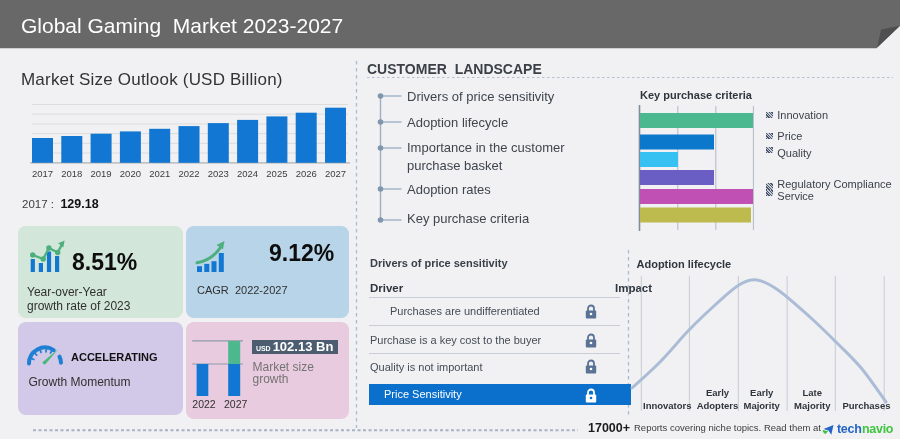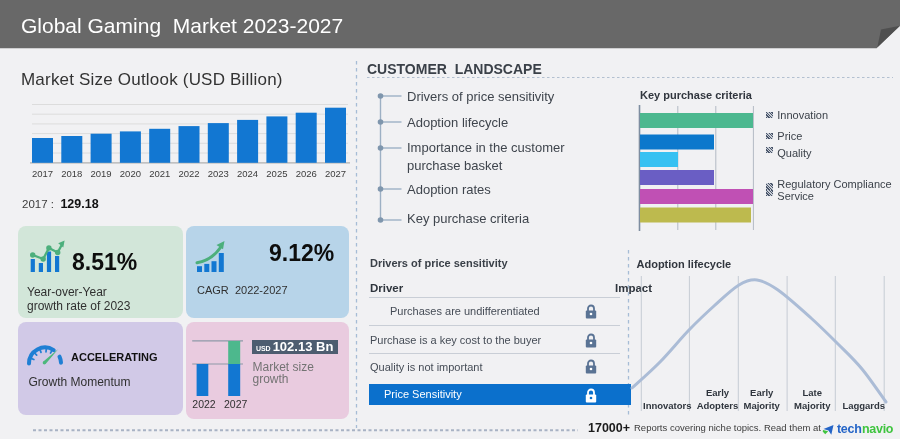--- a/index.html
+++ b/index.html
@@ -225,21 +225,21 @@
     <line x1="159.1" y1="2" x2="159.1" y2="137"></line>
     <line x1="207.3" y1="2" x2="207.3" y2="137"></line>
     <line x1="256.2" y1="2" x2="256.2" y2="137"></line>
   </g>
   <path d="M 4.0 114.0 C 8.7 109.7, 22.5 97.7, 32.0 88.0 C 41.5 78.3, 52.0 65.3, 61.0 56.0 C 70.0 46.7, 77.7 39.5, 86.0 32.0 C 94.3 24.5, 103.8 15.3, 111.0 11.0 C 118.2 6.7, 122.5 5.2, 129.0 6.0 C 135.5 6.8, 141.0 9.7, 150.0 16.0 C 159.0 22.3, 173.0 35.0, 183.0 44.0 C 193.0 53.0, 201.5 61.5, 210.0 70.0 C 218.5 78.5, 226.0 85.3, 234.0 95.0 C 242.0 104.7, 254.0 122.5, 258.0 128.0" fill="none" stroke="#abbcd6" stroke-width="3" stroke-linecap="round"></path>
 </svg>
 <div class="abs" style="left:643px;top:400px;font-size:9.5px;font-weight:bold;color:#2f353d;">Innovators</div>
 <div class="abs" style="left:687.5px;top:385.7px;width:60px;font-size:9.5px;font-weight:bold;color:#2f353d;text-align:center;line-height:13px;">Early<br>Adopters</div>
 <div class="abs" style="left:731.7px;top:385.7px;width:60px;font-size:9.5px;font-weight:bold;color:#2f353d;text-align:center;line-height:13px;">Early<br>Majority</div>
 <div class="abs" style="left:782.3px;top:385.7px;width:60px;font-size:9.5px;font-weight:bold;color:#2f353d;text-align:center;line-height:13px;">Late<br>Majority</div>
-<div class="abs" style="left:842.4px;top:400px;font-size:9.5px;font-weight:bold;color:#2f353d;">Laggards</div>
+<div class="abs" style="left:842.4px;top:400px;font-size:9.5px;font-weight:bold;color:#2f353d;">Purchases</div>
 
 <svg class="abs" style="left:33px;top:429px" width="545" height="3" viewBox="0 0 545 3">
   <line x1="0" y1="1.2" x2="545" y2="1.2" stroke="#a8b2c4" stroke-width="2" stroke-dasharray="3,2.5"></line>
 </svg>
 <div class="abs" style="left:588px;top:420.9px;font-size:12.5px;font-weight:bold;color:#1c1c1c;">17000+</div>
 <div class="abs" style="left:634px;top:422.4px;font-size:9.5px;color:#3c3c3c;">Reports covering niche topics. Read them at</div>
 
 <svg class="abs" style="left:820px;top:419px" width="80" height="17" viewBox="0 0 80 17">
   <polygon points="13.5,6 3.5,10 8.5,11.6 11.3,15.8" fill="#2565c7"></polygon>
   <polygon points="3,10.9 8.2,12.3 5.2,15.3 2.7,12.6" fill="#3fc43f"></polygon>

